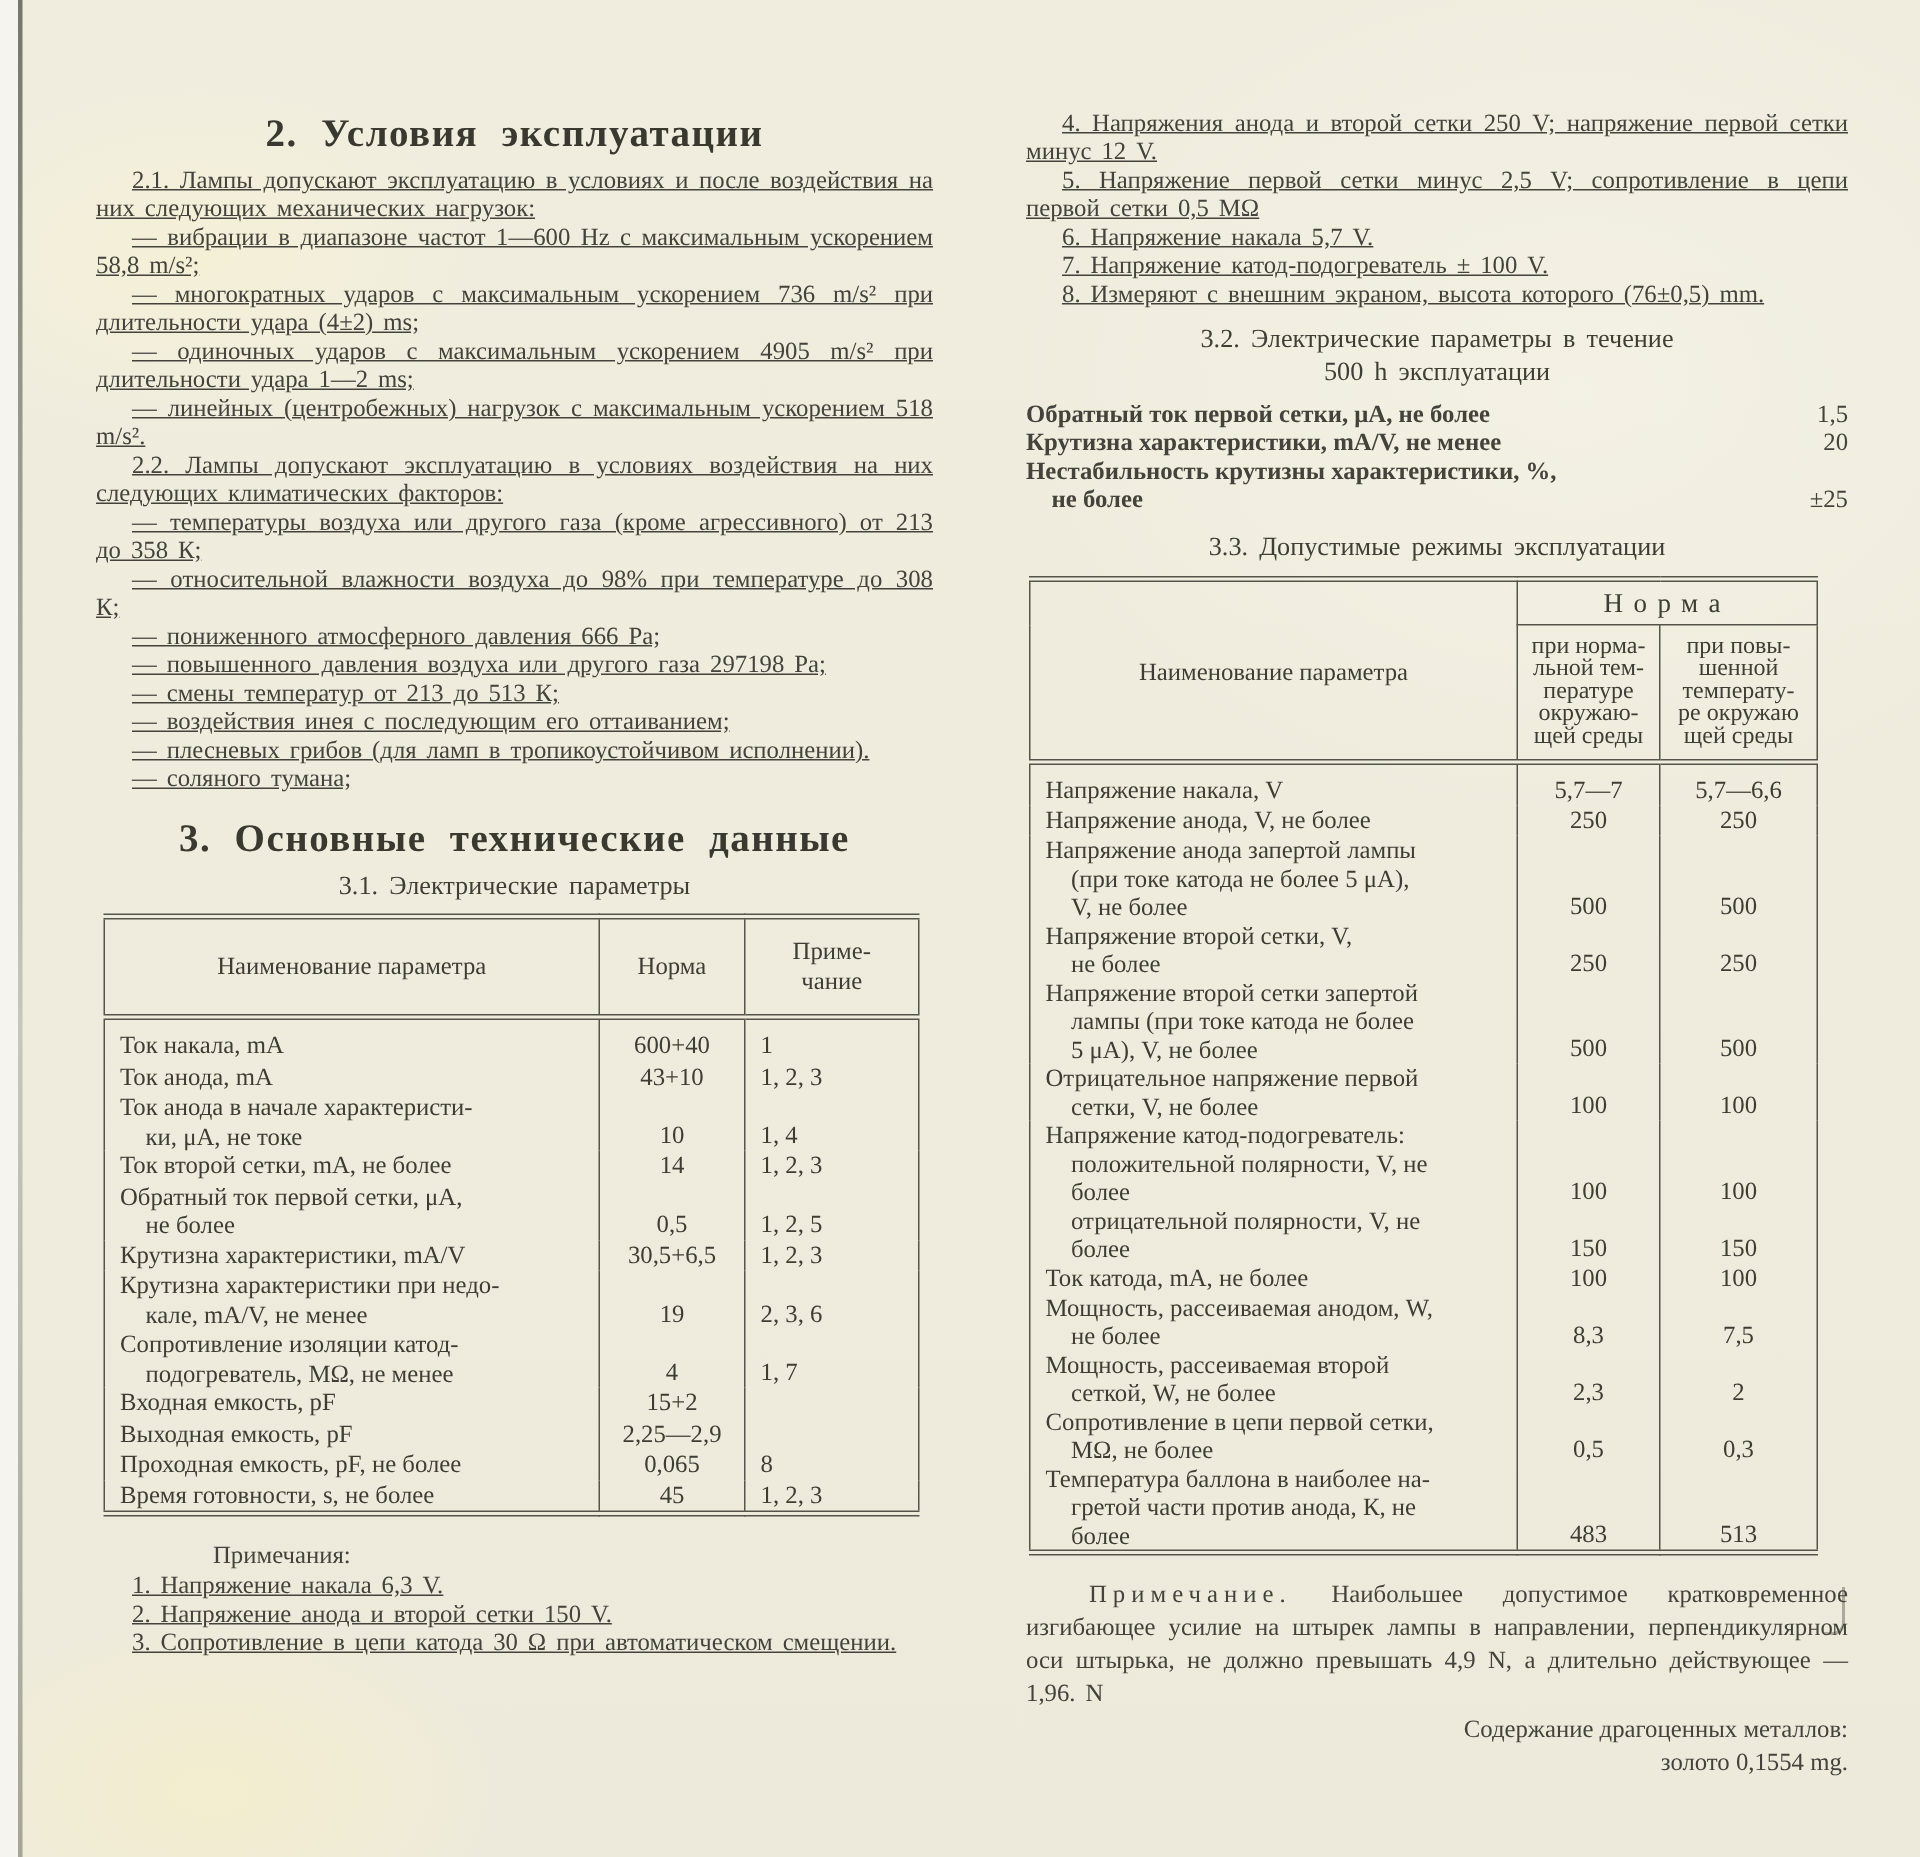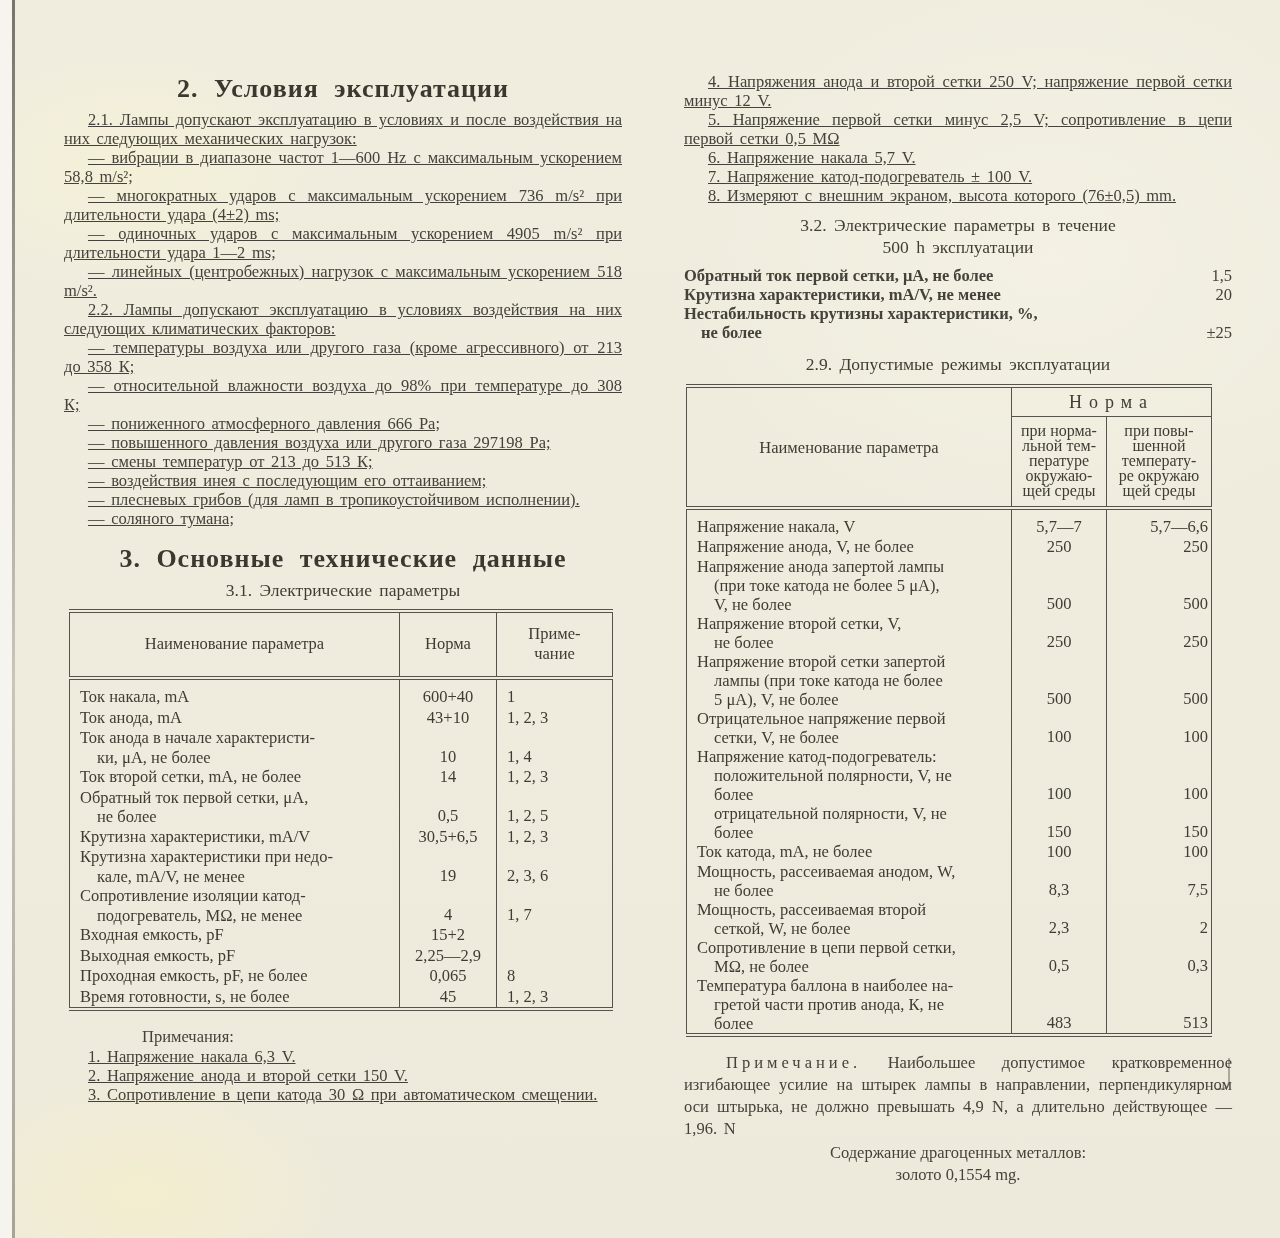--- a/index.html
+++ b/index.html
@@ -40,35 +40,35 @@
     border-bottom:1px solid #56544a;border-left:1px solid #56544a;}
   .t33 th.sub1{font-size:16px;line-height:15px;padding:6px 2px 8px 2px;
     border-left:1px solid #56544a;border-bottom:4px double #56544a;}
   .t33 th.pname{border-bottom:4px double #56544a;}
   .pre{white-space:pre-line;}
   td.name{padding:0 4px 0 10px;vertical-align:top;}
   td.val{text-align:center;vertical-align:bottom;padding:0 3px 1px 3px;border-left:1px solid #56544a;}
   .t31 td.val.norm{width:90px;}
   .t31 td.val.note{width:102px;text-align:left;padding-left:10px;}
   .t33 td.val.v1{width:88px;}
-  .t33 td.val.v2{width:98px;text-align:right;}
+  .t33 td.val.v2{width:98px;}
   tbody tr:first-child td{padding-top:7px;}
   .ln{min-height:19px;}
   .i1{padding-left:17px;}
   
   .kv{margin-top:2px;}
   .kvrow{display:flex;align-items:flex-end;font-size:16.5px;line-height:19px;}
   .kvl{flex:1;font-weight:bold;}
   .kvv{padding-left:8px;white-space:nowrap;}
   .notes-head{margin:16px 0 0 0;padding-left:78px;font-size:16.5px;line-height:20px;}
   .note-p{margin:15px 0 2px 0;font-size:16.5px;line-height:22px;text-align:justify;
     text-indent:42px;word-spacing:2.5px;}
   .spaced{letter-spacing:4px;}
   .c{text-align:center;}
-  .m0{margin:0;font-size:16.5px;line-height:22px;}
+  .m0{margin:0;font-size:16.5px;line-height:22px;text-align:right;}
 </style>
 </head>
 <body>
 
 <div class="page">
   <div class="edge-line"></div>
   <div class="corner-mark"></div>
 
   <div class="col col-left">
     <h1 class="sec">2. Условия эксплуатации</h1>
@@ -112,21 +112,21 @@
           <tr>
             <td class="name">
               <div class="ln">Ток анода, mA</div>
             </td>
             <td class="val norm">43+10</td>
             <td class="val note">1, 2, 3</td>
           </tr>
           <tr>
             <td class="name">
               <div class="ln">Ток анода в начале характеристи-</div>
-              <div class="ln i1">ки, μА, не более</div>
+              <div class="ln i1">ки, μА, не токе</div>
             </td>
             <td class="val norm">10</td>
             <td class="val note">1, 4</td>
           </tr>
           <tr>
             <td class="name">
               <div class="ln">Ток второй сетки, mA, не более</div>
             </td>
             <td class="val norm">14</td>
             <td class="val note">1, 2, 3</td>
@@ -230,21 +230,21 @@
         </div>
         <div class="kvrow">
           <div class="kvl">
             <div class="ln">Нестабильность крутизны характеристики, %,</div>
             <div class="ln i1">не более</div>
           </div>
           <div class="kvv">±25</div>
         </div>
       </div>
 
-    <h2 class="sub s33">2.9. Допустимые режимы эксплуатации</h2>
+    <h2 class="sub s33">3.3. Допустимые режимы эксплуатации</h2>
 
     <table class="t33">
       <thead>
         <tr>
           <th class="pname" rowspan="2">Наименование параметра</th>
           <th class="norma" colspan="2">Норма</th>
         </tr>
         <tr>
           <th class="sub1 pre">при норма-
 льной тем-

